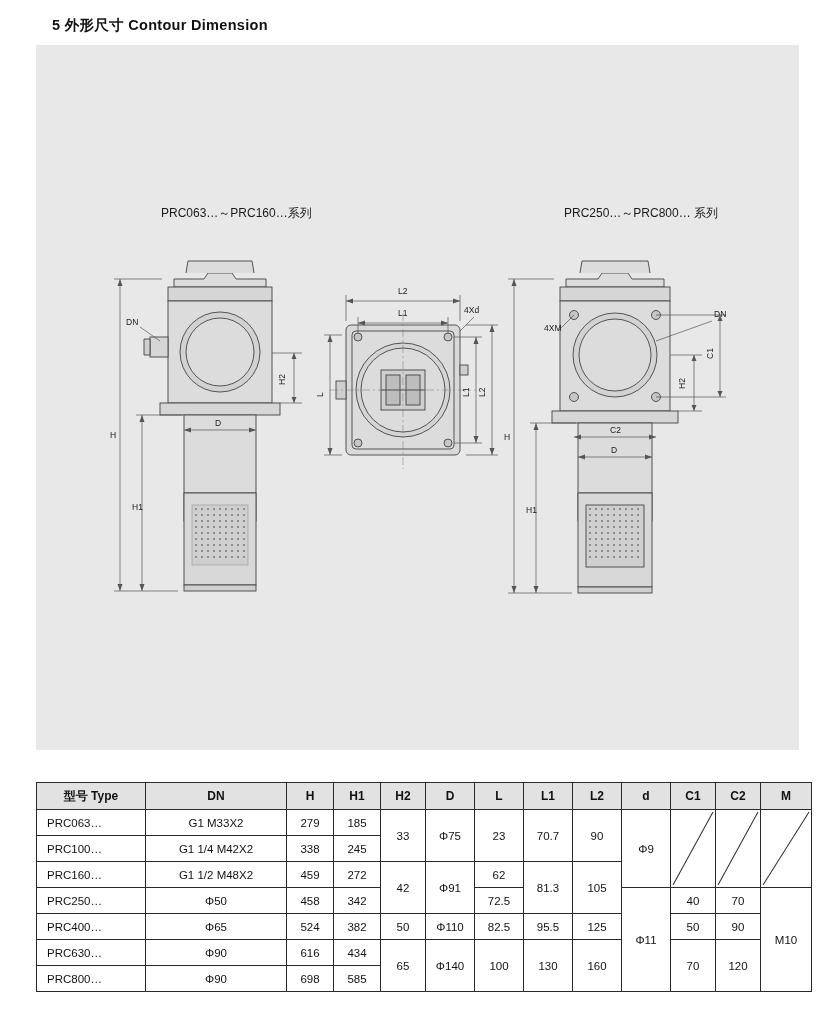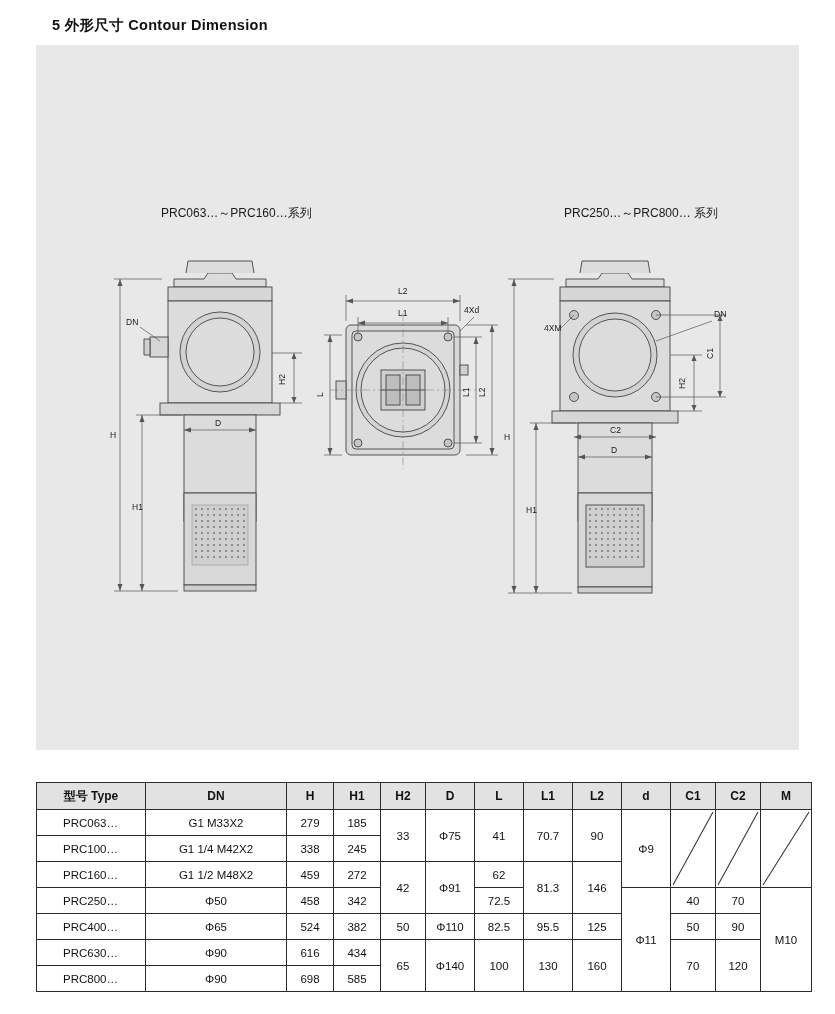--- a/index.html
+++ b/index.html
@@ -69,21 +69,21 @@
   .col-h1{width:46px;}
   .col-h2{width:44px;}
   .col-d{width:48px;}
   .col-l{width:48px;}
   .col-l1{width:48px;}
   .col-l2{width:48px;}
   .col-d2{width:48px;}
   .col-c1{width:44px;}
   .col-c2{width:44px;}
   .col-m{width:50px;}
-  td.left-model{text-align:left;padding-left:26px;}
+  td.left-model{text-align:left;padding-left:10px;}
   .diag-cell{position:relative;}
   .diag-cell .slash{
     position:absolute;left:0;top:0;width:100%;height:100%;
     pointer-events:none;
   }
 </style>
 </head>
 <body>
 
 <div class="page-title">5 外形尺寸 Contour Dimension</div>
@@ -477,21 +477,21 @@
   </thead>
   <tbody>
 
     <tr>
       <td class="left-model">PRC063…</td>
       <td>G1  M33X2</td>
       <td>279</td>
       <td>185</td>
       <td rowspan="2">33</td>
       <td rowspan="2">Φ75</td>
-      <td rowspan="2">41</td>
+      <td rowspan="2">23</td>
       <td rowspan="2">70.7</td>
       <td rowspan="2">90</td>
       <td rowspan="3">Φ9</td>
       <td rowspan="3" class="diag-cell">
         <svg class="slash" viewBox="0 0 44 75" preserveAspectRatio="none">
             <line x1="2" y1="73" x2="42" y2="2" stroke="#2a2a2a" stroke-width="1"></line>
           </svg>
       </td>
       <td rowspan="3" class="diag-cell">
         <svg class="slash" viewBox="0 0 44 75" preserveAspectRatio="none">
@@ -514,21 +514,21 @@
 
     <tr>
       <td class="left-model">PRC160…</td>
       <td>G1 1/2  M48X2</td>
       <td>459</td>
       <td>272</td>
       <td rowspan="2">42</td>
       <td rowspan="2">Φ91</td>
       <td>62</td>
       <td rowspan="2">81.3</td>
-      <td rowspan="2">146</td>
+      <td rowspan="2">105</td>
     </tr>
 
     <tr>
       <td class="left-model">PRC250…</td>
       <td>Φ50</td>
       <td>458</td>
       <td>342</td>
       <td>72.5</td>
       <td rowspan="4">Φ11</td>
       <td>40</td>

